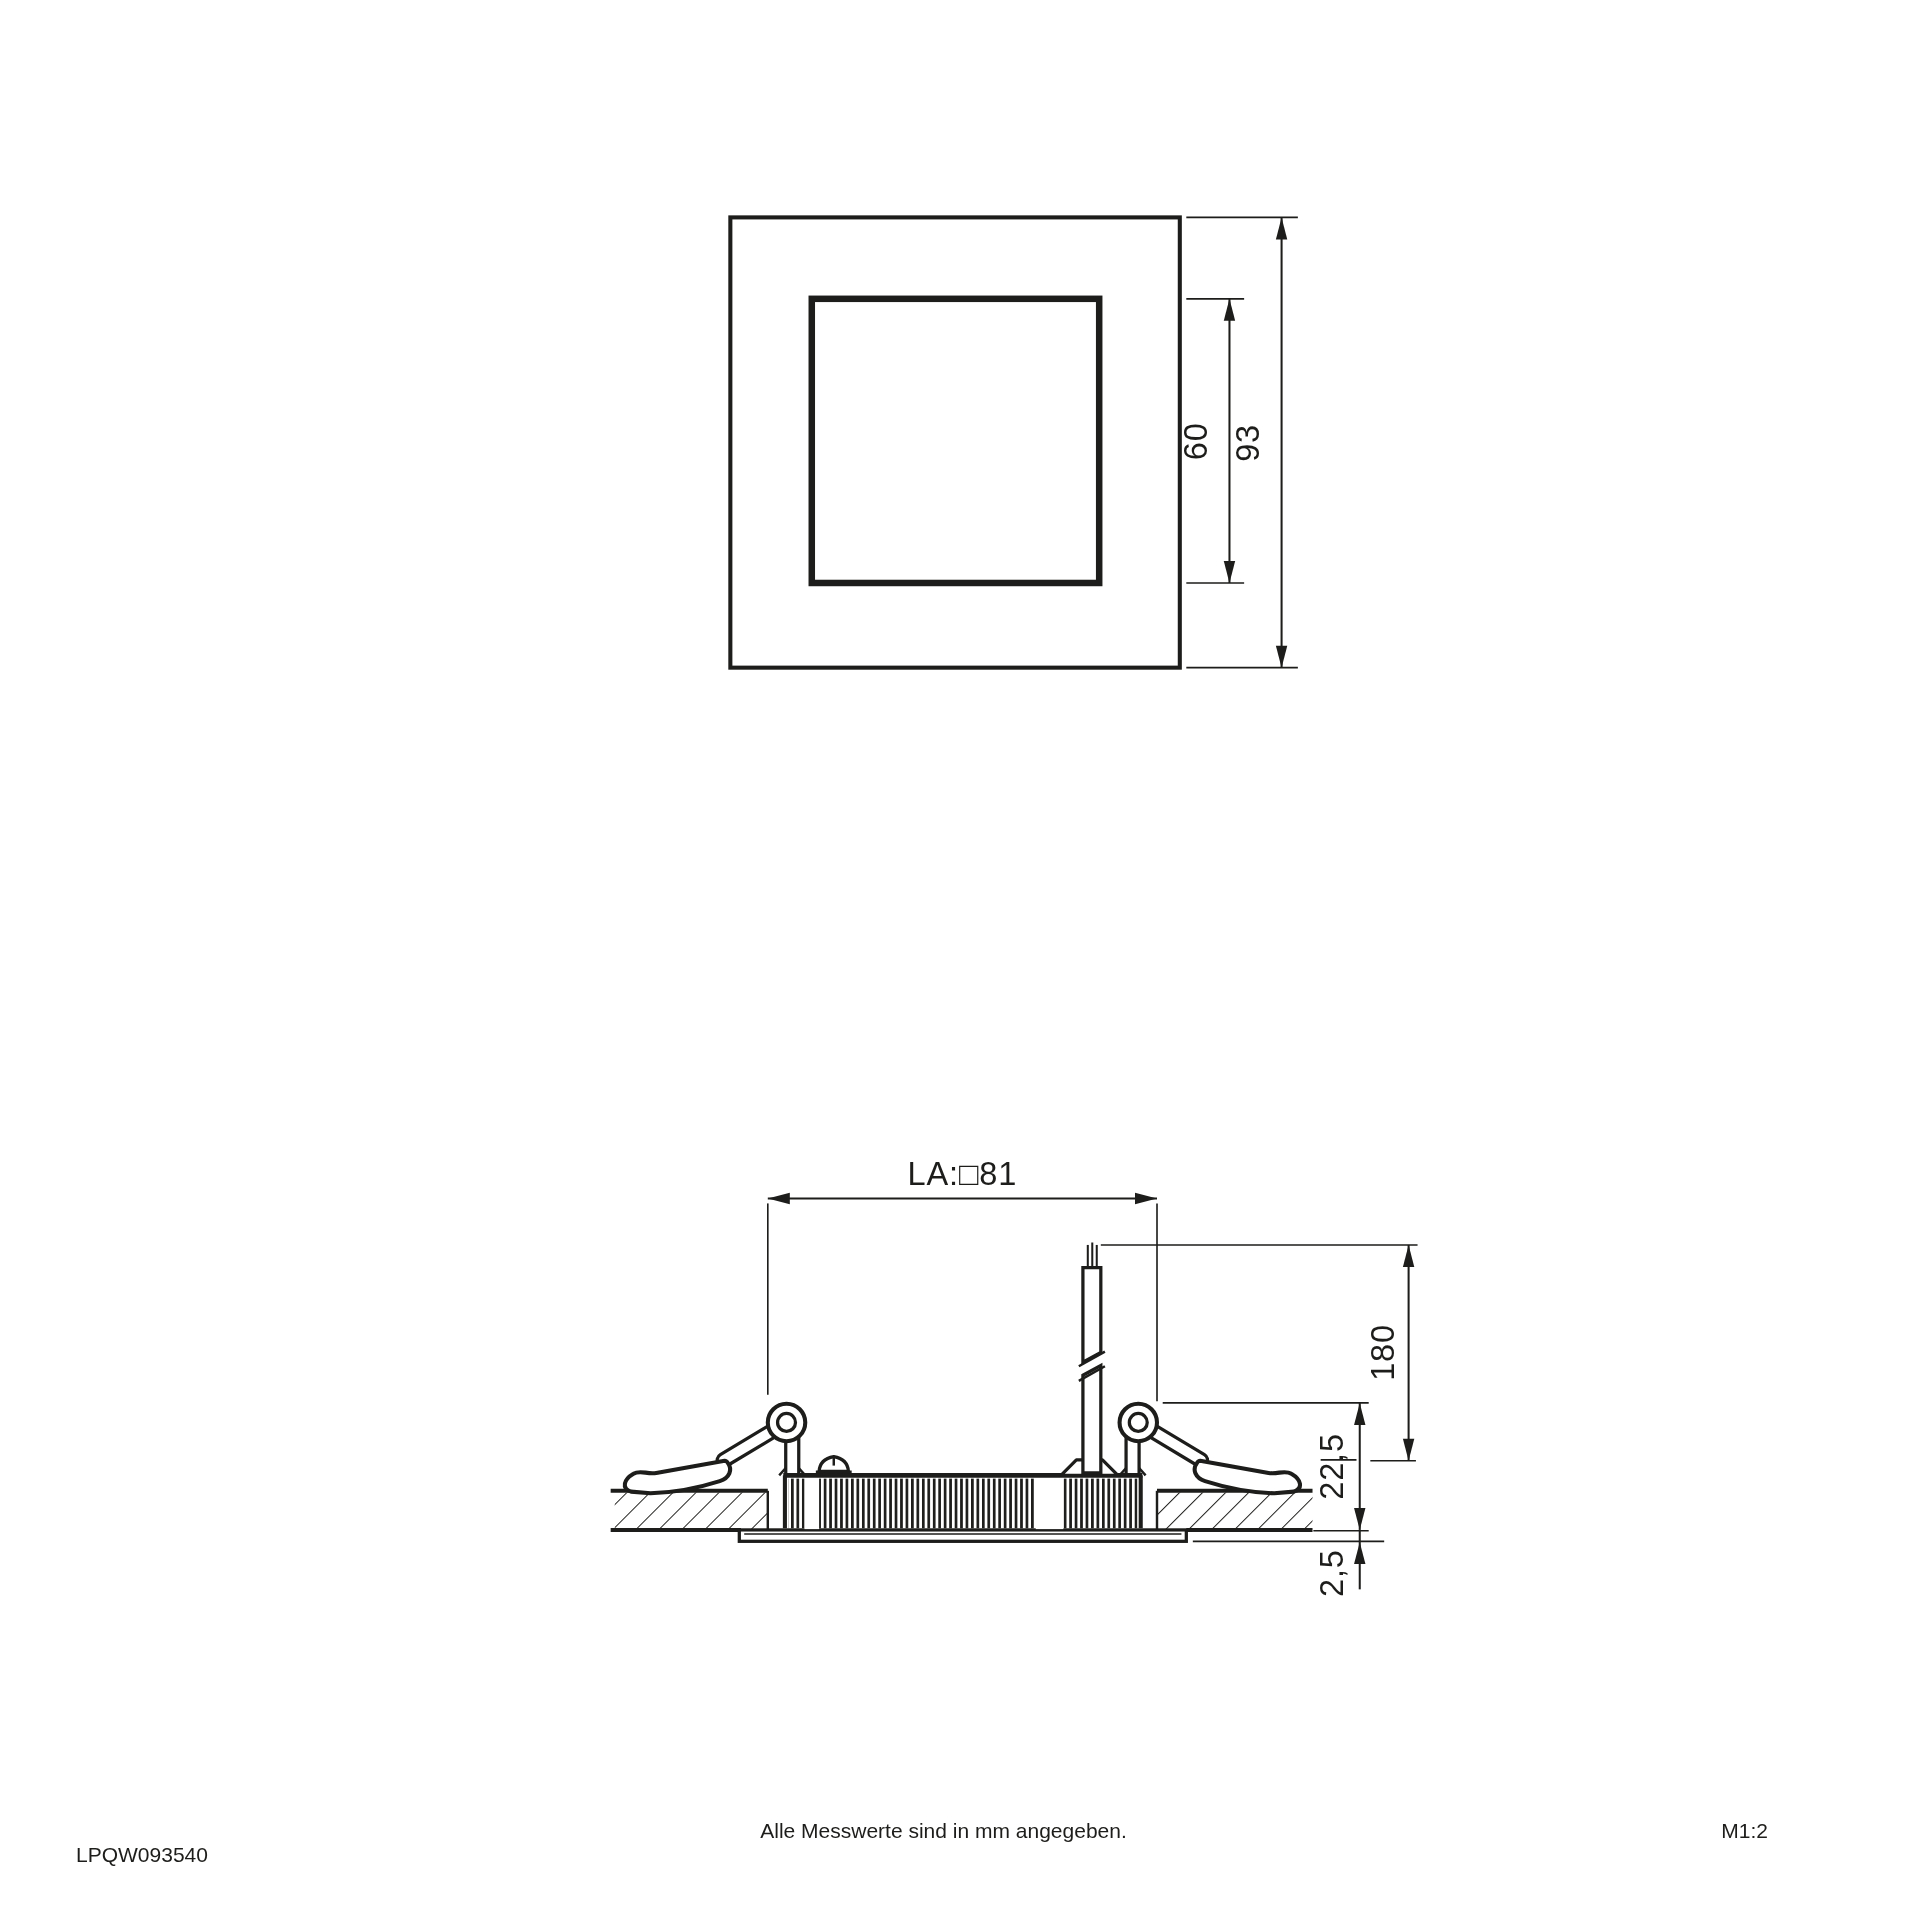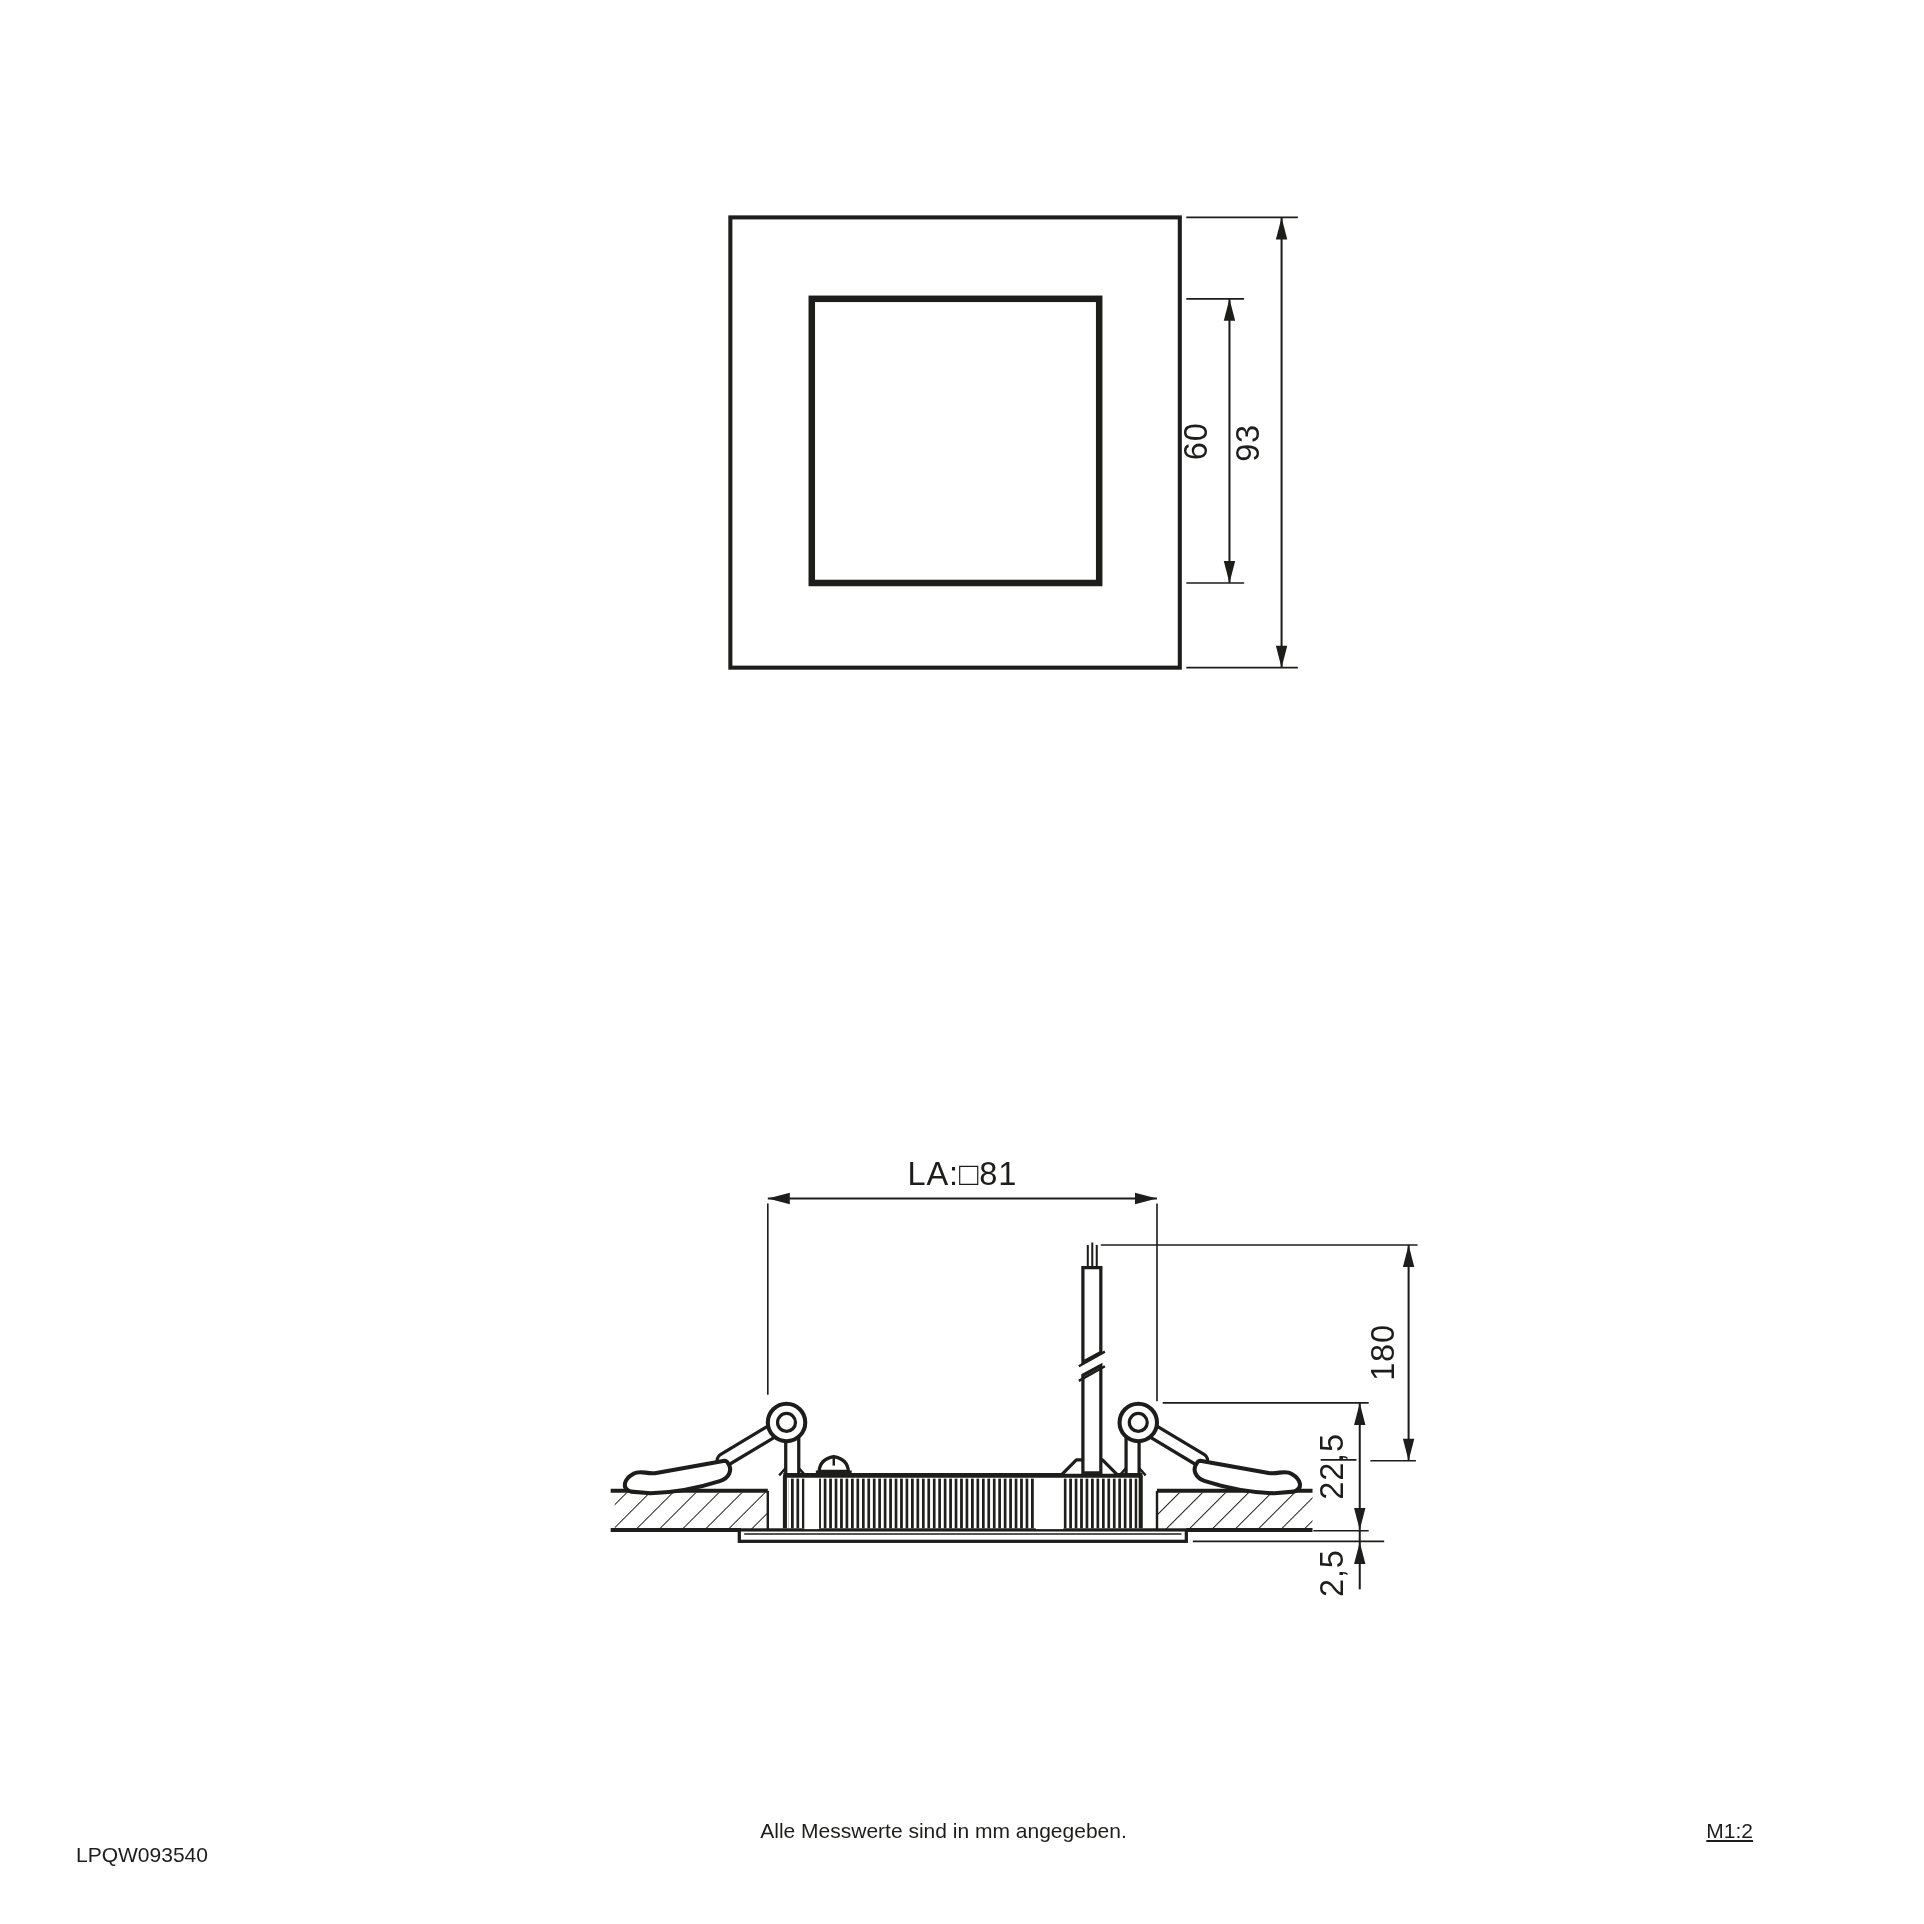--- a/index.html
+++ b/index.html
@@ -13,21 +13,21 @@
   .fw  { stroke:var(--line); fill:#fff; }
   .fb  { fill:var(--line); stroke:none; }
   .txt { fill:var(--line); font-family:"Liberation Sans", sans-serif; }
   .dim { font-size:40px; letter-spacing:1px; }
   .footer-text {
     position:absolute; top:1819px; font-size:21px; color:var(--line);
     font-family:"Liberation Sans", sans-serif; white-space:nowrap;
   }
   #doc-number { left:76px;margin-top:24px; }
   #note { left:0; width:1887px; text-align:center; }
-  #scale { right:171px;text-decoration:underline; }
+  #scale { right:156px; }
 </style>
 </head>
 <body>
 
 <div id="page">
 
 <svg width="1924" height="1924" viewBox="0 0 2363 2363">
   <defs>
 
     <pattern id="hatch" width="20" height="20" patternUnits="userSpaceOnUse" patternTransform="rotate(45)">

